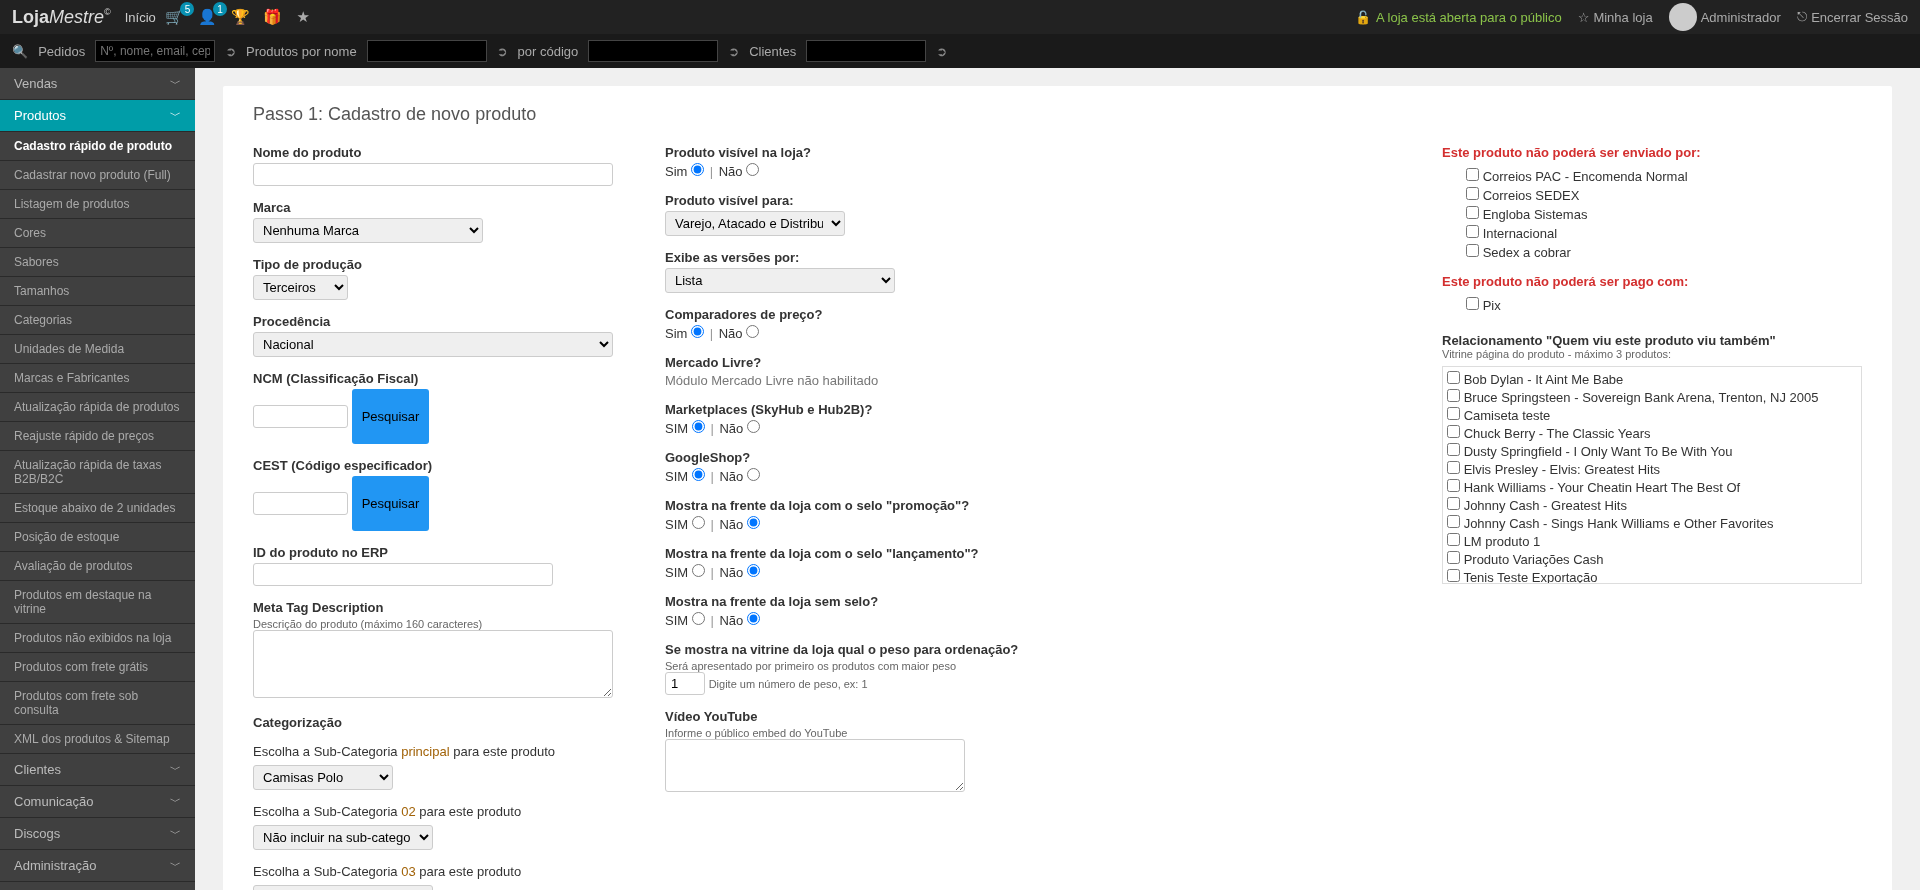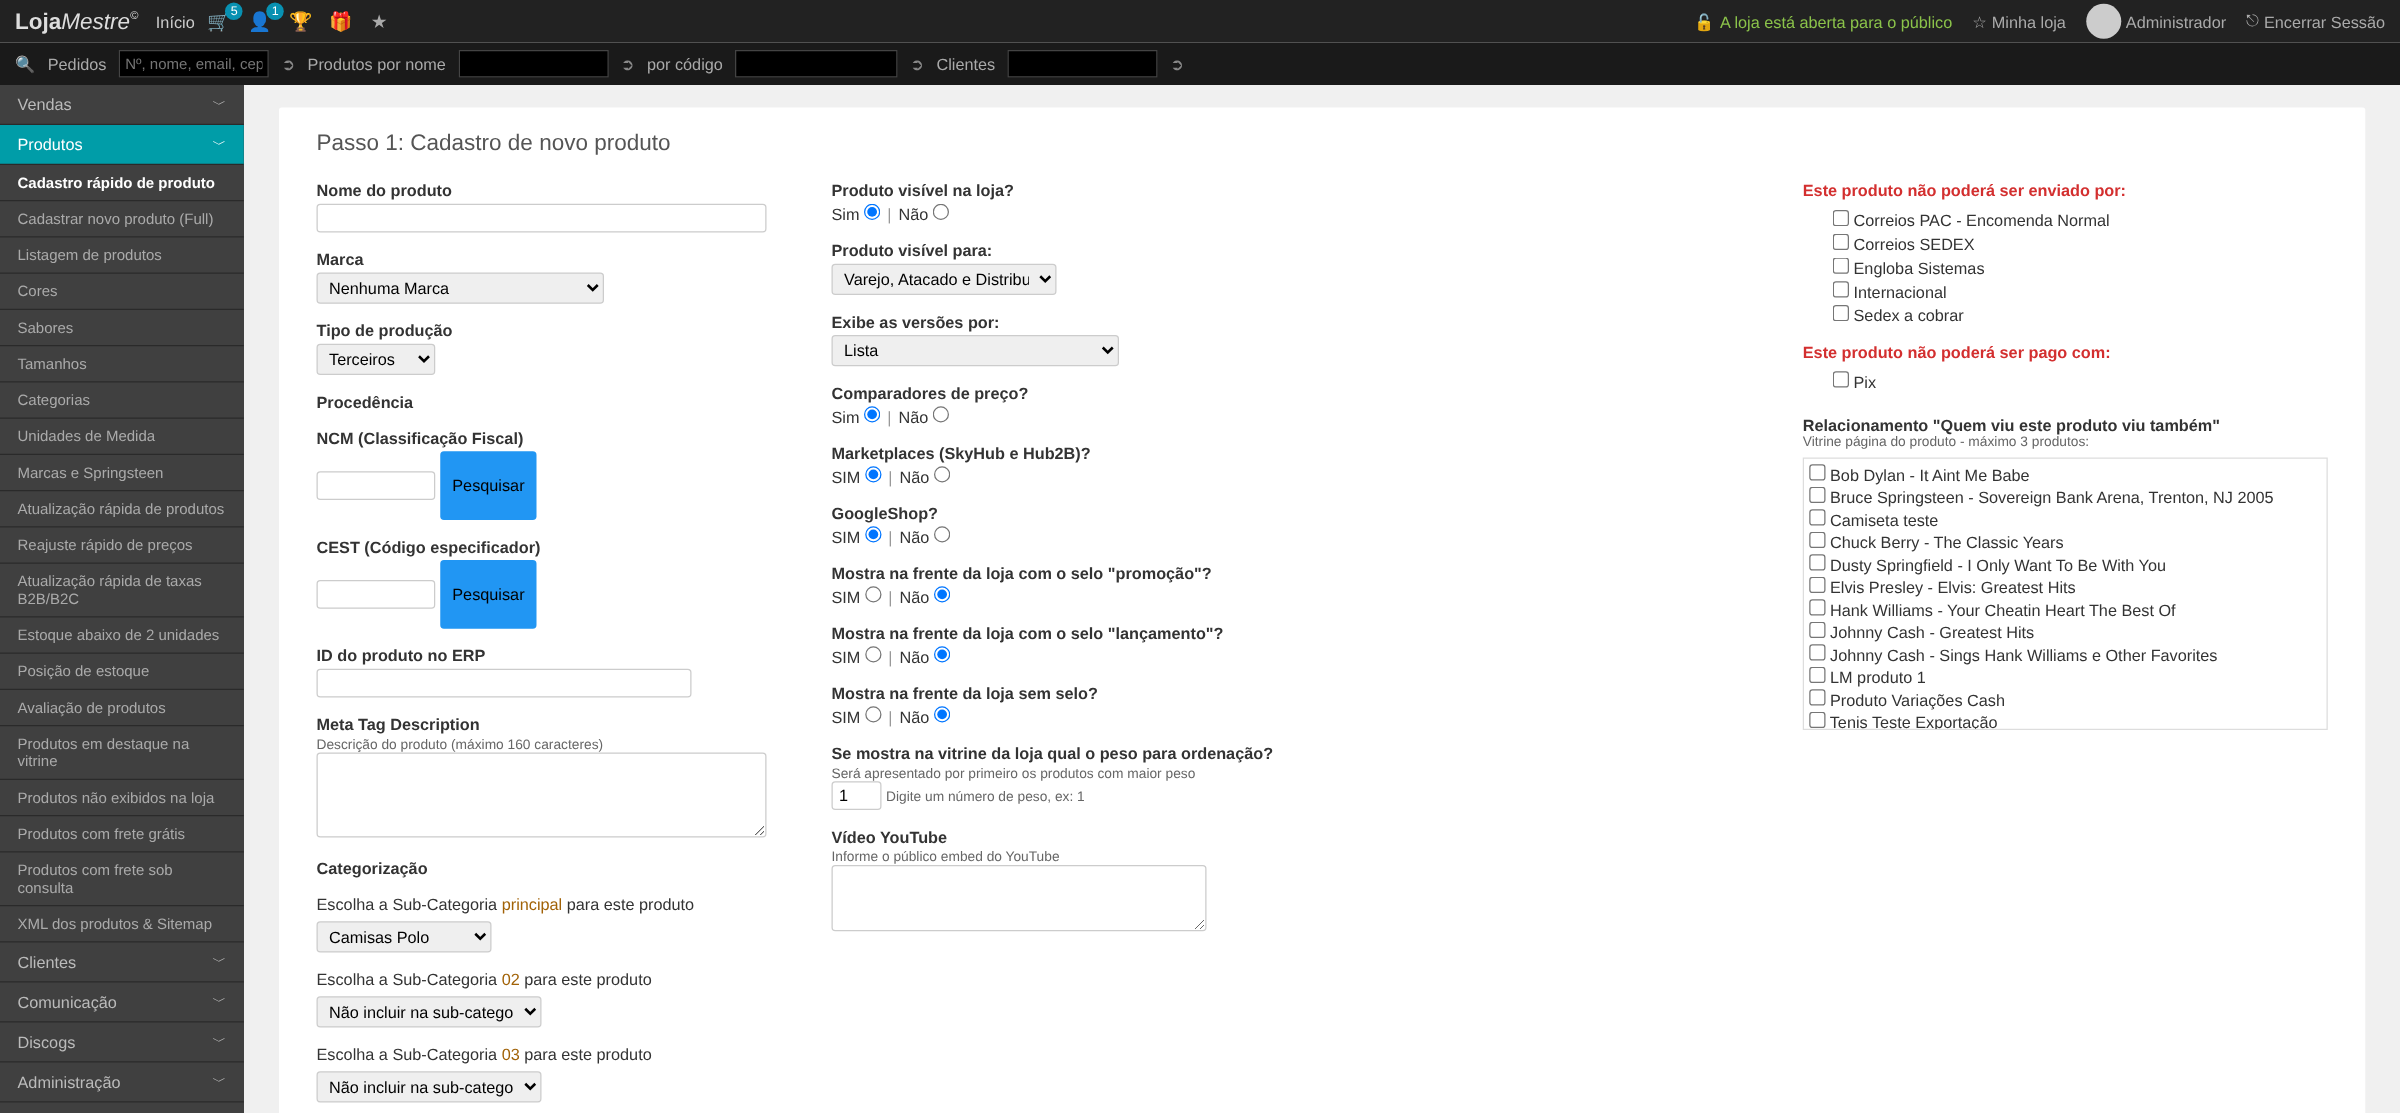--- a/index.html
+++ b/index.html
@@ -116,21 +116,21 @@
         <span class="chevron">﹀</span>
       </div>
     <div class="side-sub active">Cadastro rápido de produto</div>
     <div class="side-sub">Cadastrar novo produto (Full)</div>
     <div class="side-sub">Listagem de produtos</div>
     <div class="side-sub">Cores</div>
     <div class="side-sub">Sabores</div>
     <div class="side-sub">Tamanhos</div>
     <div class="side-sub">Categorias</div>
     <div class="side-sub">Unidades de Medida</div>
-    <div class="side-sub">Marcas e Springsteen</div>
+    <div class="side-sub">Marcas e Fabricantes</div>
     <div class="side-sub">Atualização rápida de produtos</div>
     <div class="side-sub">Reajuste rápido de preços</div>
     <div class="side-sub">Atualização rápida de taxas B2B/B2C</div>
     <div class="side-sub">Estoque abaixo de 2 unidades</div>
     <div class="side-sub">Posição de estoque</div>
     <div class="side-sub">Avaliação de produtos</div>
     <div class="side-sub">Produtos em destaque na vitrine</div>
     <div class="side-sub">Produtos não exibidos na loja</div>
     <div class="side-sub">Produtos com frete grátis</div>
     <div class="side-sub">Produtos com frete sob consulta</div>
@@ -157,21 +157,21 @@
 
   <div class="main">
     <div class="panel">
       <div class="page-title">Passo 1: Cadastro de novo produto</div>
       <div class="form-cols">
 
         <div class="col col1">
           <div class="fld"><label class="fld-label">Nome do produto</label><input type="text" class="w-full" style=""></div>
           <div class="fld"><label class="fld-label">Marca</label><select class="w-230"><option>Nenhuma Marca</option></select></div>
           <div class="fld"><label class="fld-label">Tipo de produção</label><select class="w-95"><option>Terceiros</option></select></div>
-          <div class="fld"><label class="fld-label">Procedência</label></div>
+          <div class="fld"><label class="fld-label">Procedência</label><select class="w-full"><option>Nacional</option></select></div>
           <div class="fld"><label class="fld-label">NCM (Classificação Fiscal)</label><input type="text" class="w-95" style=""> <button class="inline-btn">Pesquisar</button></div>
           <div class="fld"><label class="fld-label">CEST (Código especificador)</label><input type="text" class="w-95" style=""> <button class="inline-btn">Pesquisar</button></div>
           <div class="fld"><label class="fld-label">ID do produto no ERP</label><input type="text" style="width: 300px;"></div>
           <div class="fld"><label class="fld-label">Meta Tag Description</label><div class="small-note">Descrição do produto (máximo 160 caracteres)</div><textarea class="w-full" rows="4" style=""></textarea></div>
           <div class="fld">
               <label class="fld-label">Categorização</label>
             </div>
           <div class="cat-help"><span>Escolha a Sub-Categoria </span><span class="lnk">principal</span><span> para este produto</span></div>
           <div class="fld"><select class="w-120" style="width:140px"><option>Camisas Polo</option></select></div>
           <div class="cat-help"><span>Escolha a Sub-Categoria </span><span class="lnk">02</span><span> para este produto</span></div>
@@ -183,20 +183,24 @@
         <div class="col">
           <div class="fld">
               <label class="fld-label">Produto visível na loja?</label>
             <div class="radios"><span>Sim</span> <input type="radio" checked="" style=""> <span class="sep">|</span> <span>Não</span> <input type="radio" style=""></div>
             </div>
           <div class="fld"><label class="fld-label">Produto visível para:</label><select style="width:180px"><option>Varejo, Atacado e Distribuidor</option></select></div>
           <div class="fld"><label class="fld-label">Exibe as versões por:</label><select style="width:230px"><option>Lista</option></select></div>
           <div class="fld">
               <label class="fld-label">Comparadores de preço?</label>
             <div class="radios"><span>Sim</span> <input type="radio" checked="" style=""> <span class="sep">|</span> <span>Não</span> <input type="radio" style=""></div>
+            </div>
+          <div class="fld">
+              <label class="fld-label">Mercado Livre?</label>
+              <div class="muted">Módulo Mercado Livre não habilitado</div>
             </div>
           <div class="fld">
               <label class="fld-label">Marketplaces (SkyHub e Hub2B)?</label>
             <div class="radios"><span>SIM</span> <input type="radio" checked="" style=""> <span class="sep">|</span> <span>Não</span> <input type="radio" style=""></div>
             </div>
           <div class="fld">
               <label class="fld-label">GoogleShop?</label>
             <div class="radios"><span>SIM</span> <input type="radio" checked="" style=""> <span class="sep">|</span> <span>Não</span> <input type="radio" style=""></div>
             </div>
           <div class="fld">

